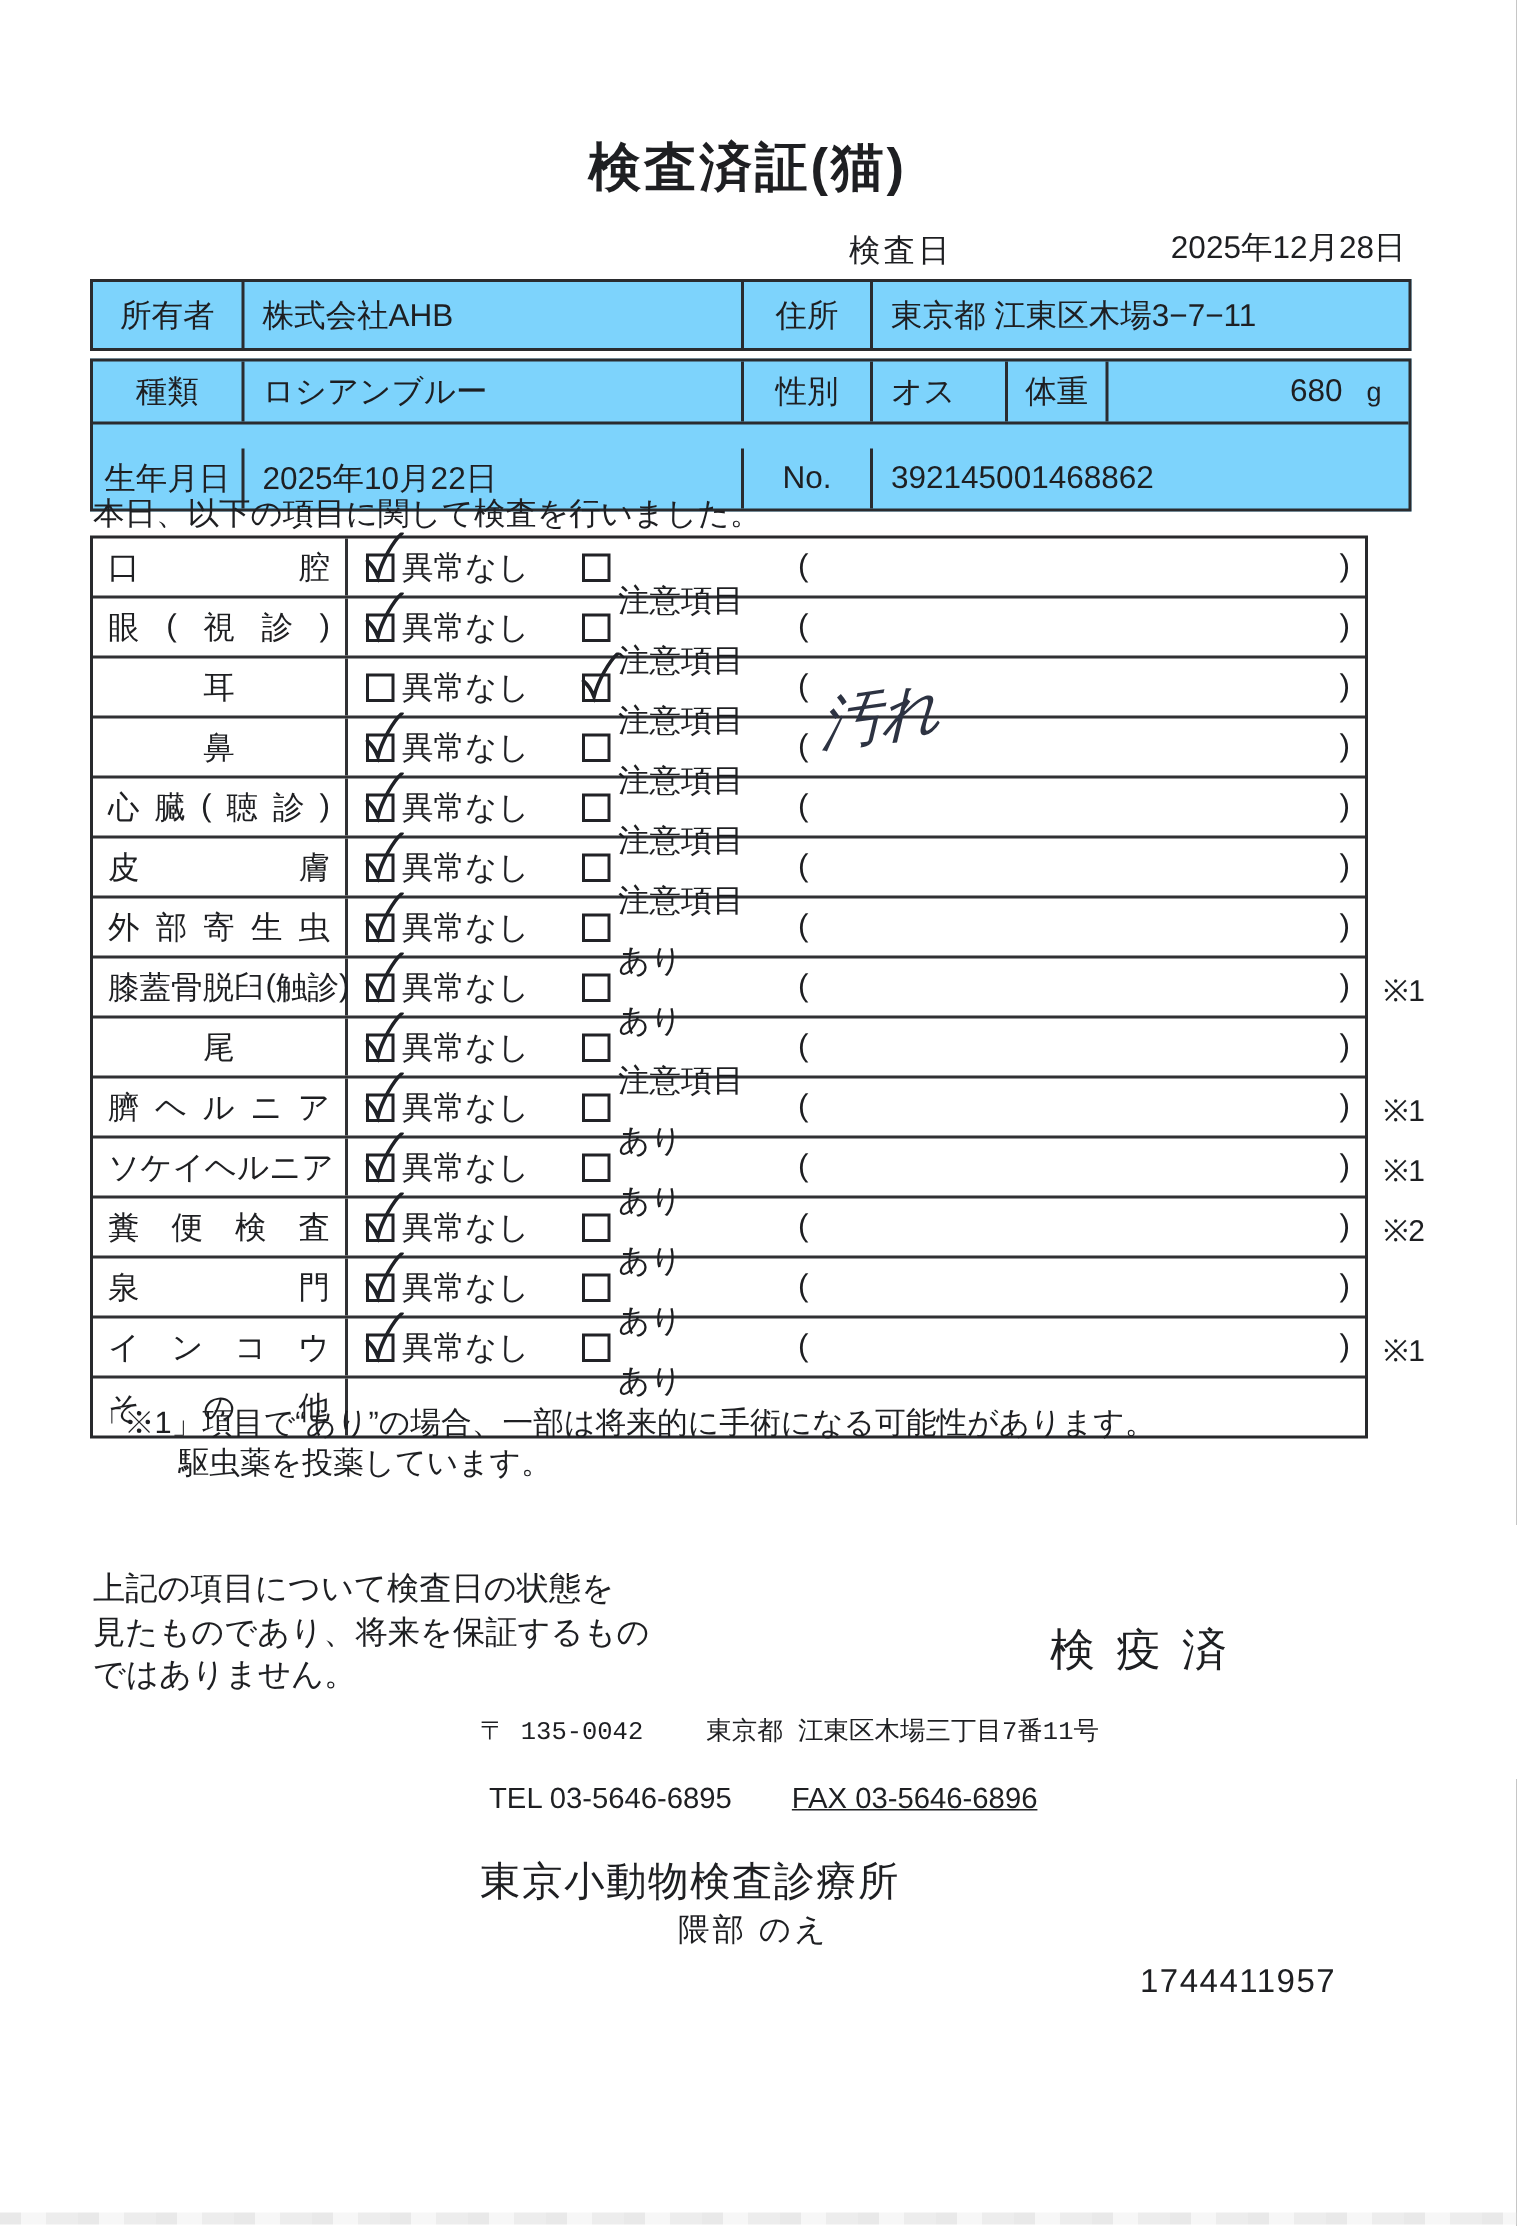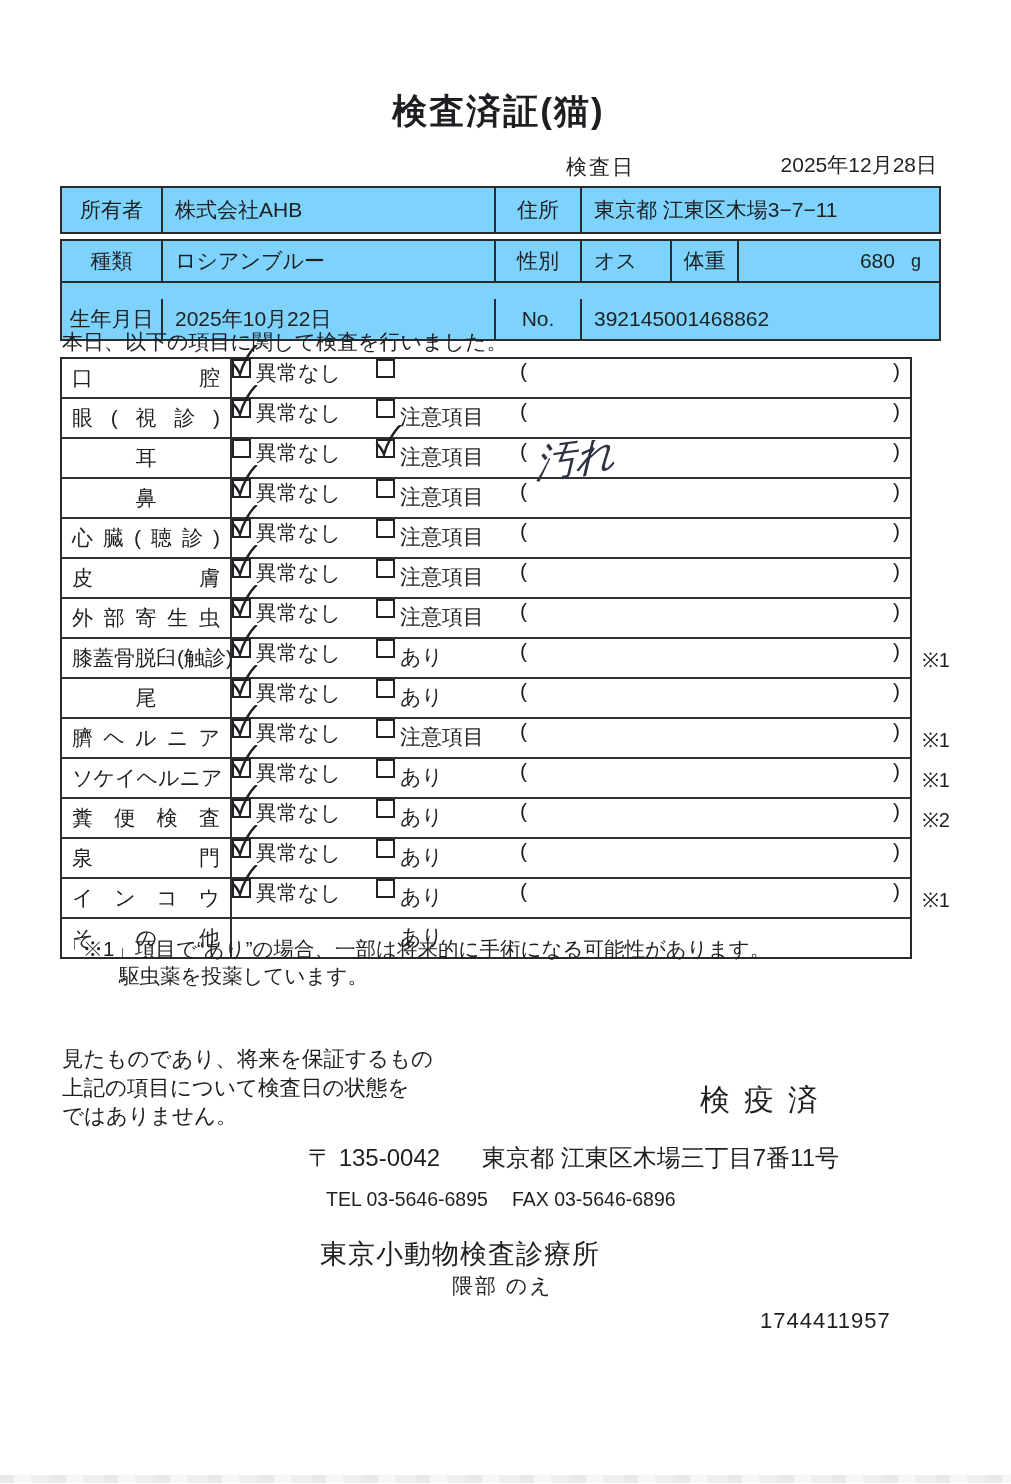--- a/index.html
+++ b/index.html
@@ -36,45 +36,45 @@
 
   .lead-text{top:328px;left:62px;font-size:21px;}
 
   
   .exam-table{top:357px;left:60px;width:848px;border:2px solid #28292c;}
   .exam-row{display:flex;height:38px;border-bottom:2px solid #303134;position:relative;}
   .exam-row:last-child{border-bottom:none;}
   .exam-label{width:148px;border-right:2px solid #303134;display:flex;justify-content:space-between;
               align-items:center;padding:0 10px;font-size:21px;flex:none;}
   .exam-label.single{justify-content:center;}
-  .exam-content{flex:1;display:flex;align-items:flex-start;padding-left:0;font-size:21px;position:relative;}
+  .exam-content{flex:1;display:flex;align-items:center;padding-left:12px;font-size:21px;position:relative;}
   .cb{width:15px;height:15px;border:2px solid #212226;position:relative;flex:none;background:#fff;}
   .cb .tick{position:absolute;left:-5px;top:-16px;width:30px;height:34px;pointer-events:none;z-index:2;}
   .optxt{margin-left:5px;}
   .opt1{width:88px;}
   .opt2{width:100px;margin-top:44px;}
   .cb.second{margin-left:32px;}
   .paren-open{margin-left:20px;}
   .paren-spacer{flex:1;position:relative;}
   .paren-close{padding-right:10px;}
   .exam-note{position:absolute;right:-40px;top:7px;font-size:20px;white-space:nowrap;}
   .handwriting{position:absolute;left:8px;top:-8px;font-size:40px;color:#2d3342;white-space:nowrap;
                transform:rotate(-8deg) skewX(-8deg);z-index:3;font-family:"DejaVu Serif",serif;font-style:italic;}
 
   
   .notes{top:935px;left:62px;font-size:20.5px;line-height:27px;}
   .note-indent{padding-left:57px;}
 
   
   .disclaimer{top:1045px;left:62px;font-size:21.5px;line-height:28.5px;}
   .stamp{top:1080px;left:700px;font-size:30px;letter-spacing:14px;}
-  .postal-line{top:1142px;left:308px;font-size:24px;display:flex;}
+  .postal-line{top:1142px;left:320px;font-size:17px;display:flex;font-family:Liberation Mono, monospace;}
   .postal-line .addr{margin-left:42px;}
   .tel-line{top:1188px;left:326px;font-size:19.5px;display:flex;}
-  .tel-line .fax{margin-left:24px;}
+  .tel-line .fax{margin-left:40px;text-decoration:underline;}
   .clinic-name{top:1236px;left:320px;font-size:27px;letter-spacing:1px;}
   .examiner{top:1272px;left:452px;font-size:21px;letter-spacing:2px;}
   .doc-number{top:1308px;left:760px;font-size:22px;letter-spacing:1px;}
   .scan-band{bottom:1px;left:0;right:0;height:8px;
      background:repeating-linear-gradient(90deg,#e9e9e9 0 14px,#f7f7f7 14px 31px,#ededed 31px 52px);}
 </style>
 </head>
 <body>
 
 <div class="page">
@@ -438,22 +438,22 @@
       <div class="exam-content"></div>
     </div>
   </div>
 
   <div class="abs notes">
     <div>「※1」項目で“あり”の場合、一部は将来的に手術になる可能性があります。</div>
     <div class="note-indent">駆虫薬を投薬しています。</div>
   </div>
 
   <div class="abs disclaimer">
+    <div>上記の項目について検査日の状態を</div>
     <div>見たものであり、将来を保証するもの</div>
-    <div>上記の項目について検査日の状態を</div>
     <div>ではありません。</div>
   </div>
 
   <div class="abs stamp">検疫済</div>
 
   <div class="abs postal-line">
     <span>〒 135-0042</span>
     <span class="addr">東京都 江東区木場三丁目7番11号</span>
   </div>
 

